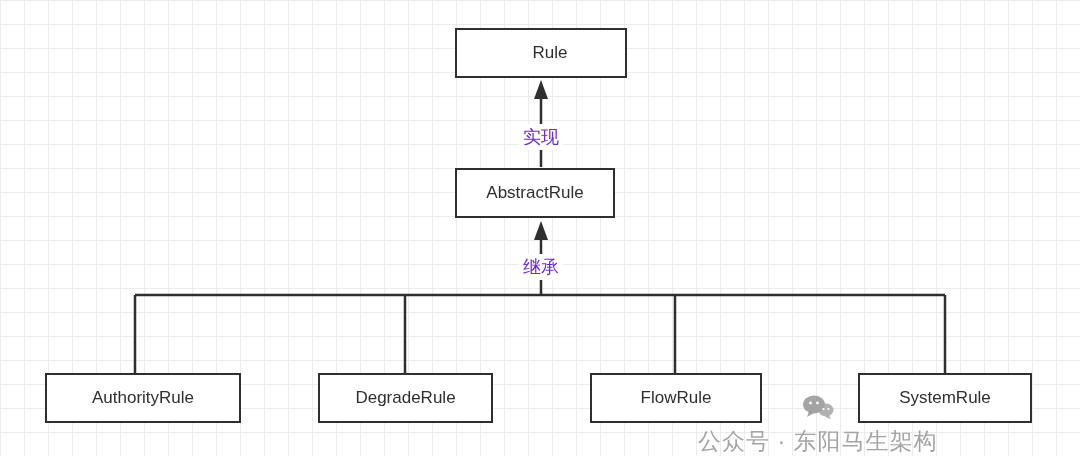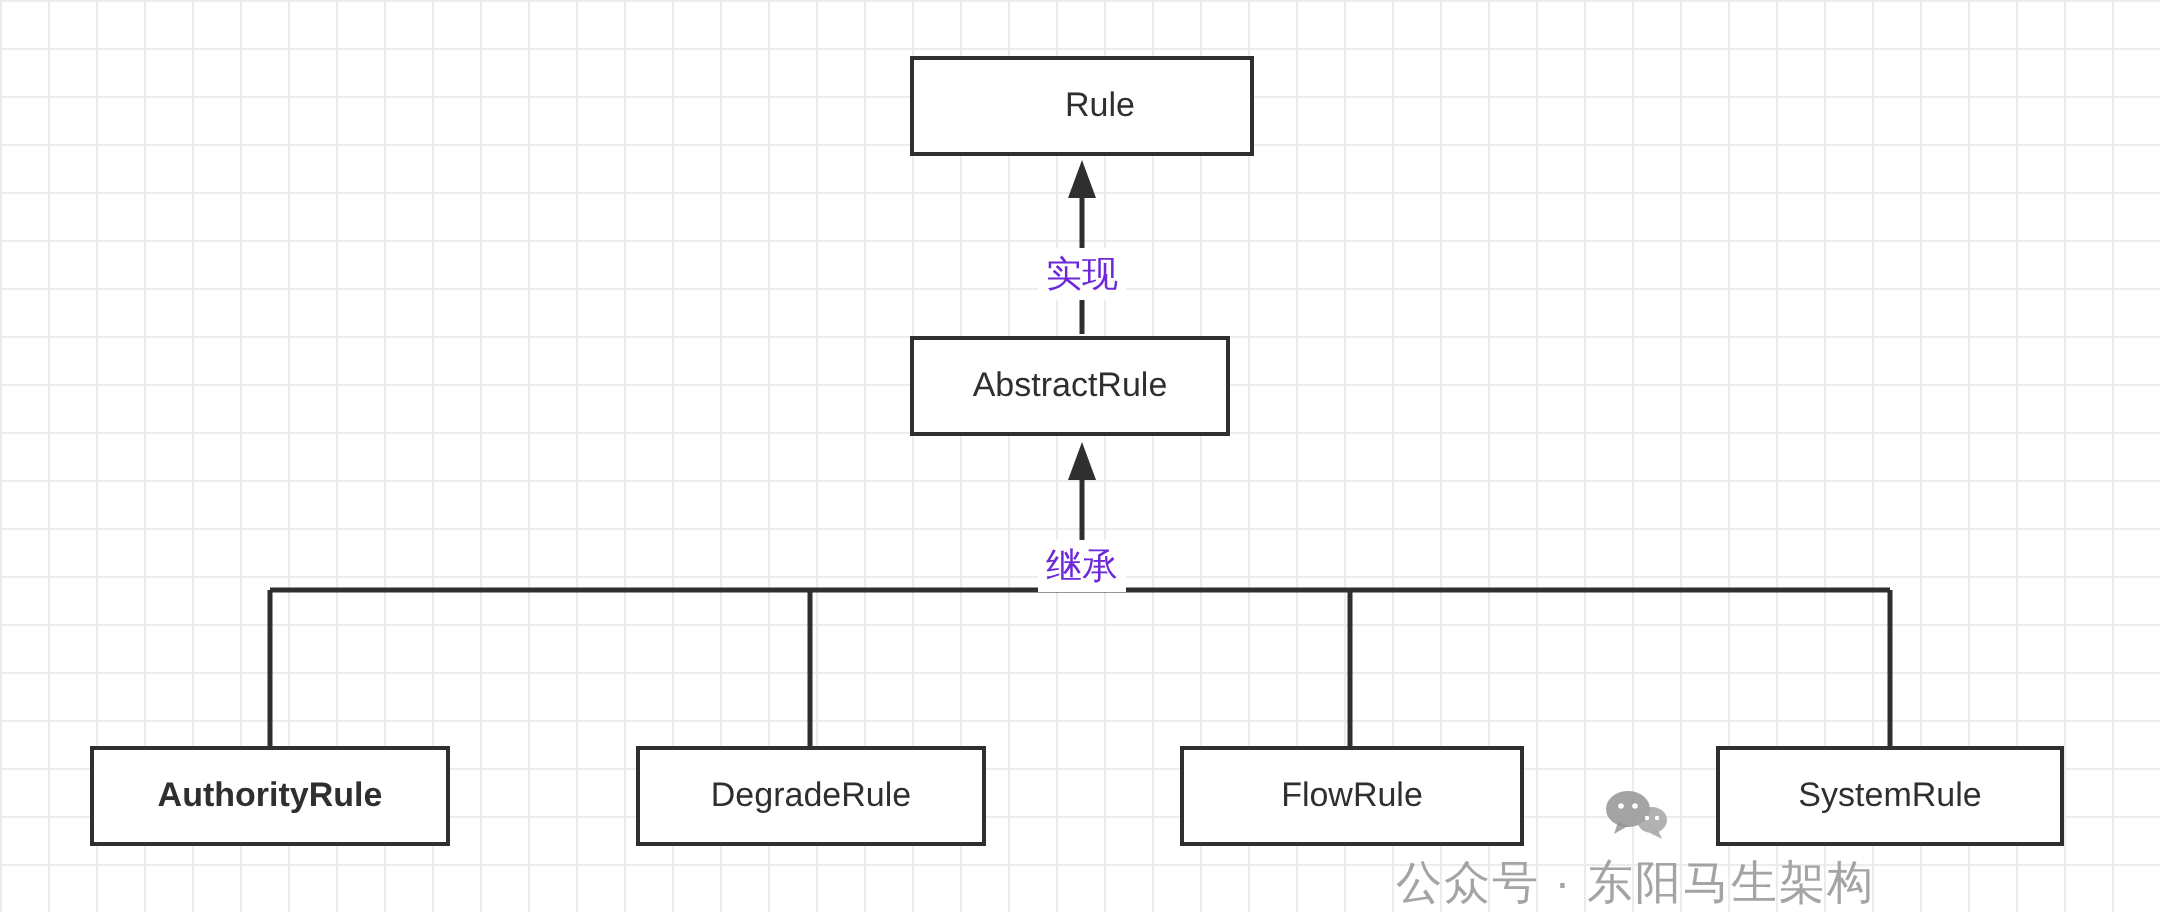--- a/index.html
+++ b/index.html
@@ -34,35 +34,35 @@
     border: 2px solid #2f2f2f;
     color: #2f2f2f;
     font-size: 17px;
     display: flex;
     align-items: center;
     justify-content: center;
     white-space: nowrap;
   }
   .node-rule        { left: 455px; top: 28px;  width: 172px; padding-left: 18px; }
   .node-abstract    { left: 455px; top: 168px; width: 160px; }
-  .node-authority   { left: 45px;  top: 373px; width: 180px; font-weight: bold; }
+  .node-authority   { left: 45px;  top: 373px; width: 196px; }
   .node-degrade     { left: 318px; top: 373px; width: 175px; }
   .node-flow        { left: 590px; top: 373px; width: 172px; }
   .node-system      { left: 858px; top: 373px; width: 174px; }
   .edge-label {
     position: absolute;
     transform: translateX(-50%);
     background: #ffffff;
     color: #6d28d9;
     font-size: 18px;
     padding: 1px 4px;
     white-space: nowrap;
   }
   .edge-label-realize { left: 541px; top: 124px; }
-  .edge-label-inherit { left: 541px; top: 270px; }
+  .edge-label-inherit { left: 541px; top: 254px; }
   .watermark {
     position: absolute;
     left: 698px;
     top: 394px;
     display: flex;
     align-items: center;
     gap: 6px;
     color: rgba(148, 148, 148, 0.85);
     font-size: 23px;
     letter-spacing: 1px;

